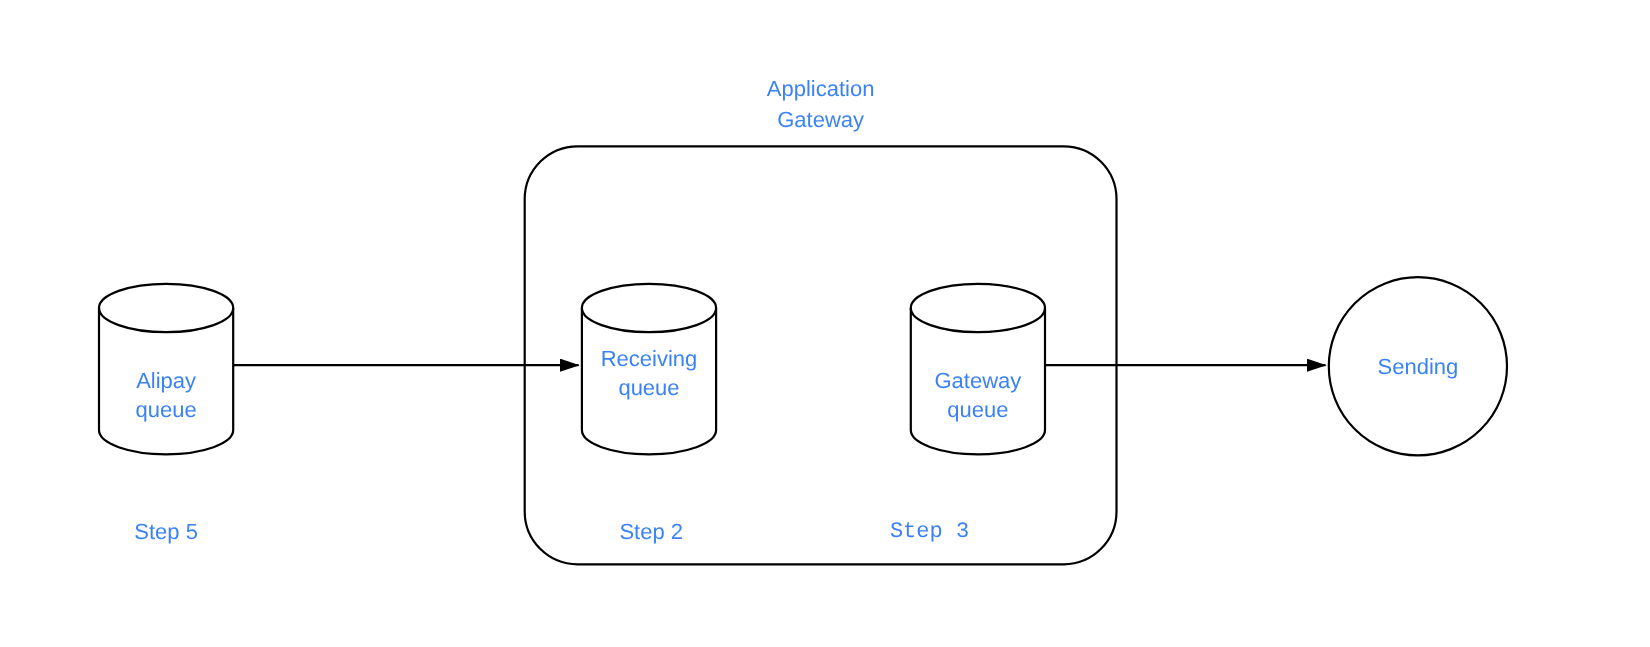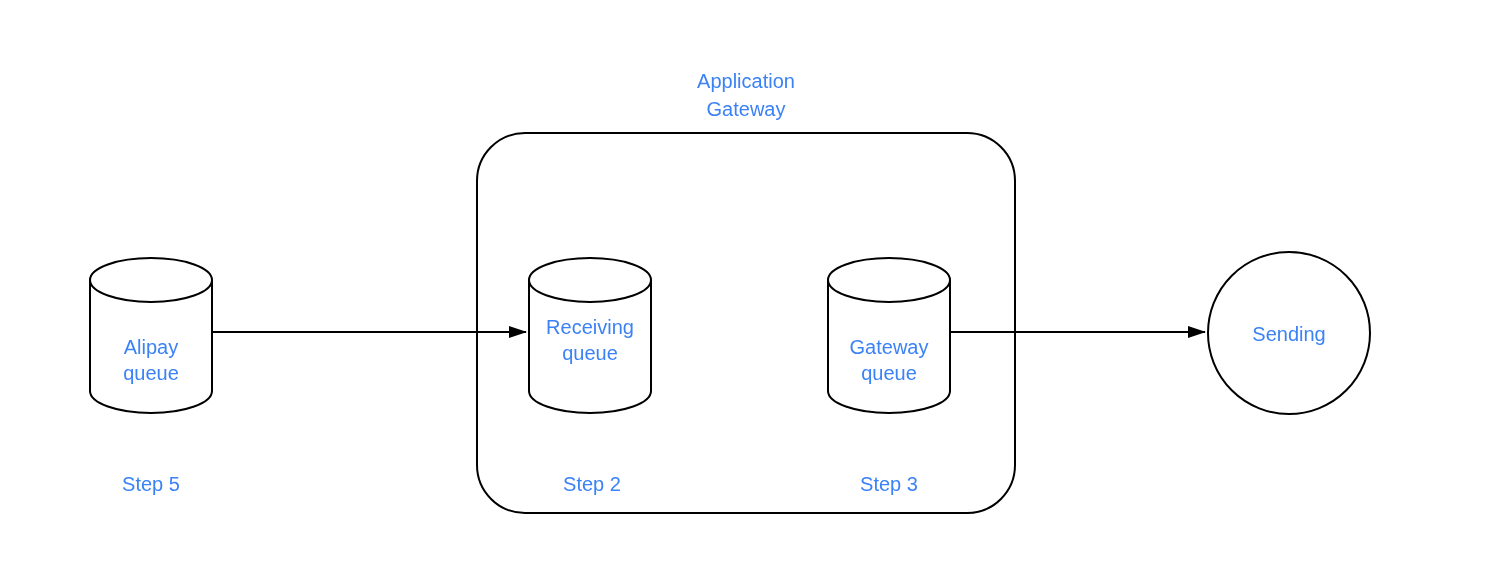--- a/index.html
+++ b/index.html
@@ -90,15 +90,15 @@
 
   <div class="label" style="left:889px; top:360px;">Gateway
 queue</div>
 
   <div class="label" style="left:1289px; top:334px;">Sending</div>
 
   <div class="label" style="left:151px; top:484px;">Step 5</div>
 
   <div class="label" style="left:592px; top:484px;">Step 2</div>
 
-  <div class="label" style="left:889px; top:484px;">Step 3</div>
+  <div class="label" style="left:845px; top:484px;font-family:Liberation Mono, monospace;">Step 3</div>
 
 </div>
 
 </body></html>

